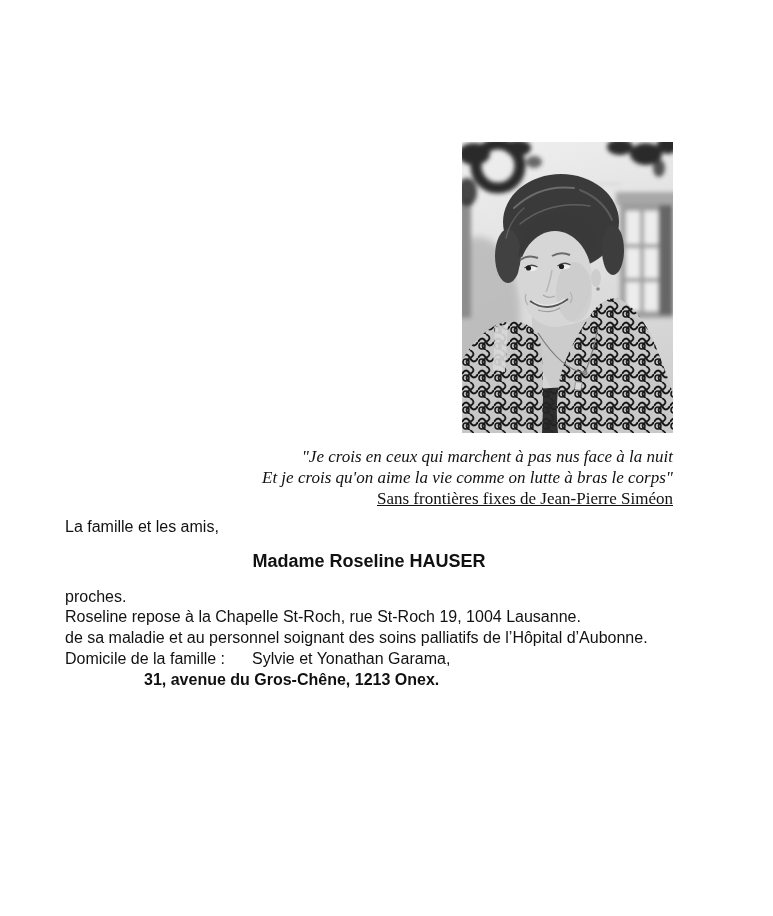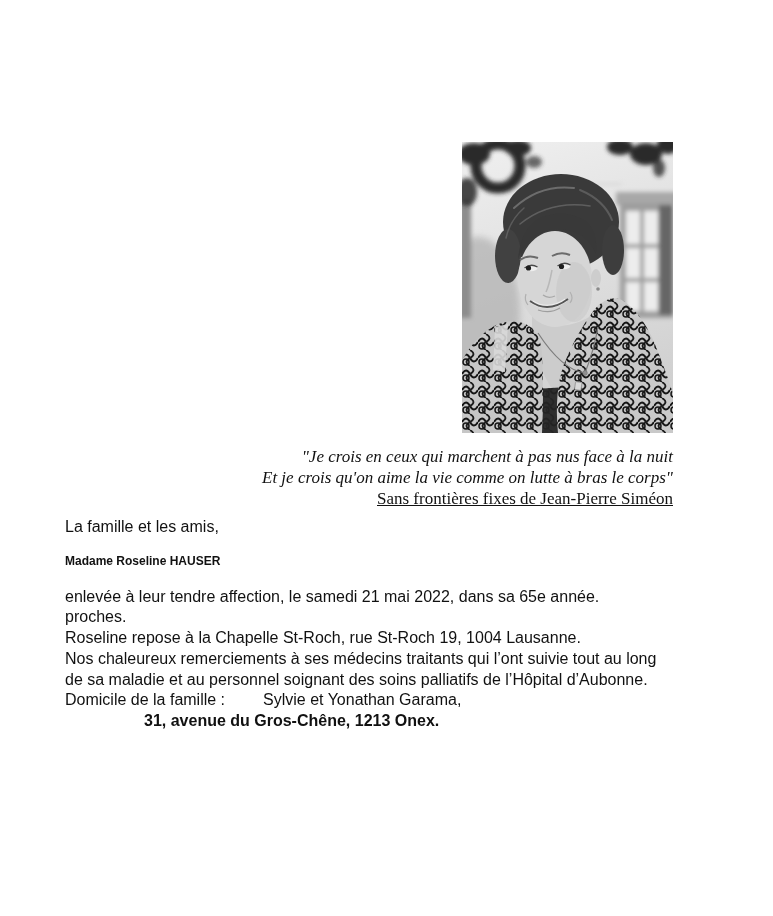--- a/index.html
+++ b/index.html
@@ -40,26 +40,27 @@
     position: absolute;
     left: 65px;
     top: 517px;
     width: 650px;
     font-size: 16px;
     line-height: 20.7px;
   }
   .body-line { white-space: nowrap; }
   .deceased-name {
     width: 608px;
+    text-align: center;
     font-weight: bold;
-    font-size: 12px;
+    font-size: 18px;
     line-height: 21px;
     margin: 13px 0 15px 0;
   }
-  .dom-row { display: flex; gap: 11px; }
+  .dom-row { display: flex; }
   .dom-label { flex: 0 0 187px; width: 187px; }
   .dom-indent { margin-left: 79px; font-weight: bold; }
 </style>
 </head>
 <body>
 
 <div class="page">
 
   <figure class="photo" style="margin:0" aria-label="Black-and-white portrait photograph of a smiling woman with short dark hair, wearing a black lace shawl over a light top and a fine necklace with a small pendant, in front of a house wall with a shuttered window and hanging foliage">
     <svg viewBox="0 0 211 291" preserveAspectRatio="none">
@@ -168,24 +169,22 @@
     <div class="quote-line">"Je crois en ceux qui marchent à pas nus face à la nuit</div>
     <div class="quote-line">Et je crois qu'on aime la vie comme on lutte à bras le corps"</div>
     <div class="quote-attr">Sans frontières fixes de Jean-Pierre Siméon</div>
   </div>
 
   <div class="content">
     <div class="body-line">La famille et les amis,</div>
 
     <div class="deceased-name">Madame Roseline HAUSER</div>
 
-    <div class="body-line">enlevée à leur tendre affection, le samedi 21 mai 2022, dans sa 65e année.</div>
     <div class="body-line">proches.</div>
     <div class="body-line">Roseline repose à la Chapelle St-Roch, rue St-Roch 19, 1004 Lausanne.</div>
-    <div class="body-line">Nos chaleureux remerciements à ses médecins traitants qui l’ont suivie tout au long</div>
     <div class="body-line">de sa maladie et au personnel soignant des soins palliatifs de l’Hôpital d’Aubonne.</div>
 
     <div class="dom-row">
       <div class="dom-label">Domicile de la famille :</div>
       <div class="body-line">Sylvie et Yonathan Garama,</div>
     </div>
     <div class="dom-indent body-line">31, avenue du Gros-Chêne, 1213 Onex.</div>
   </div>
 
 </div>

